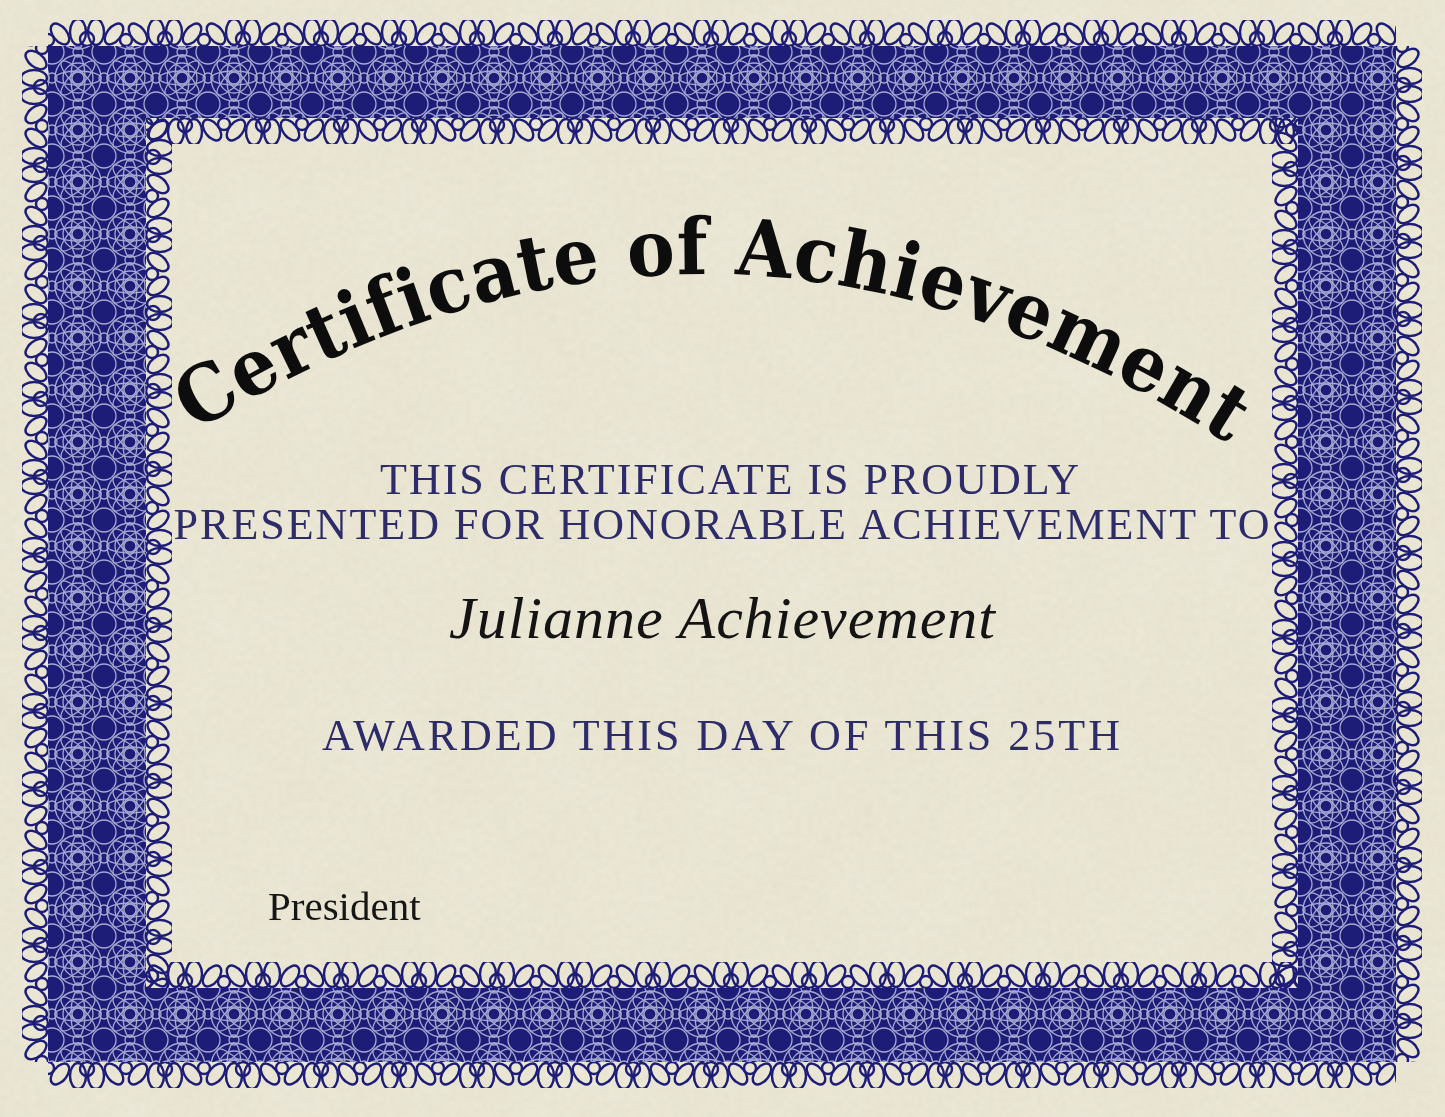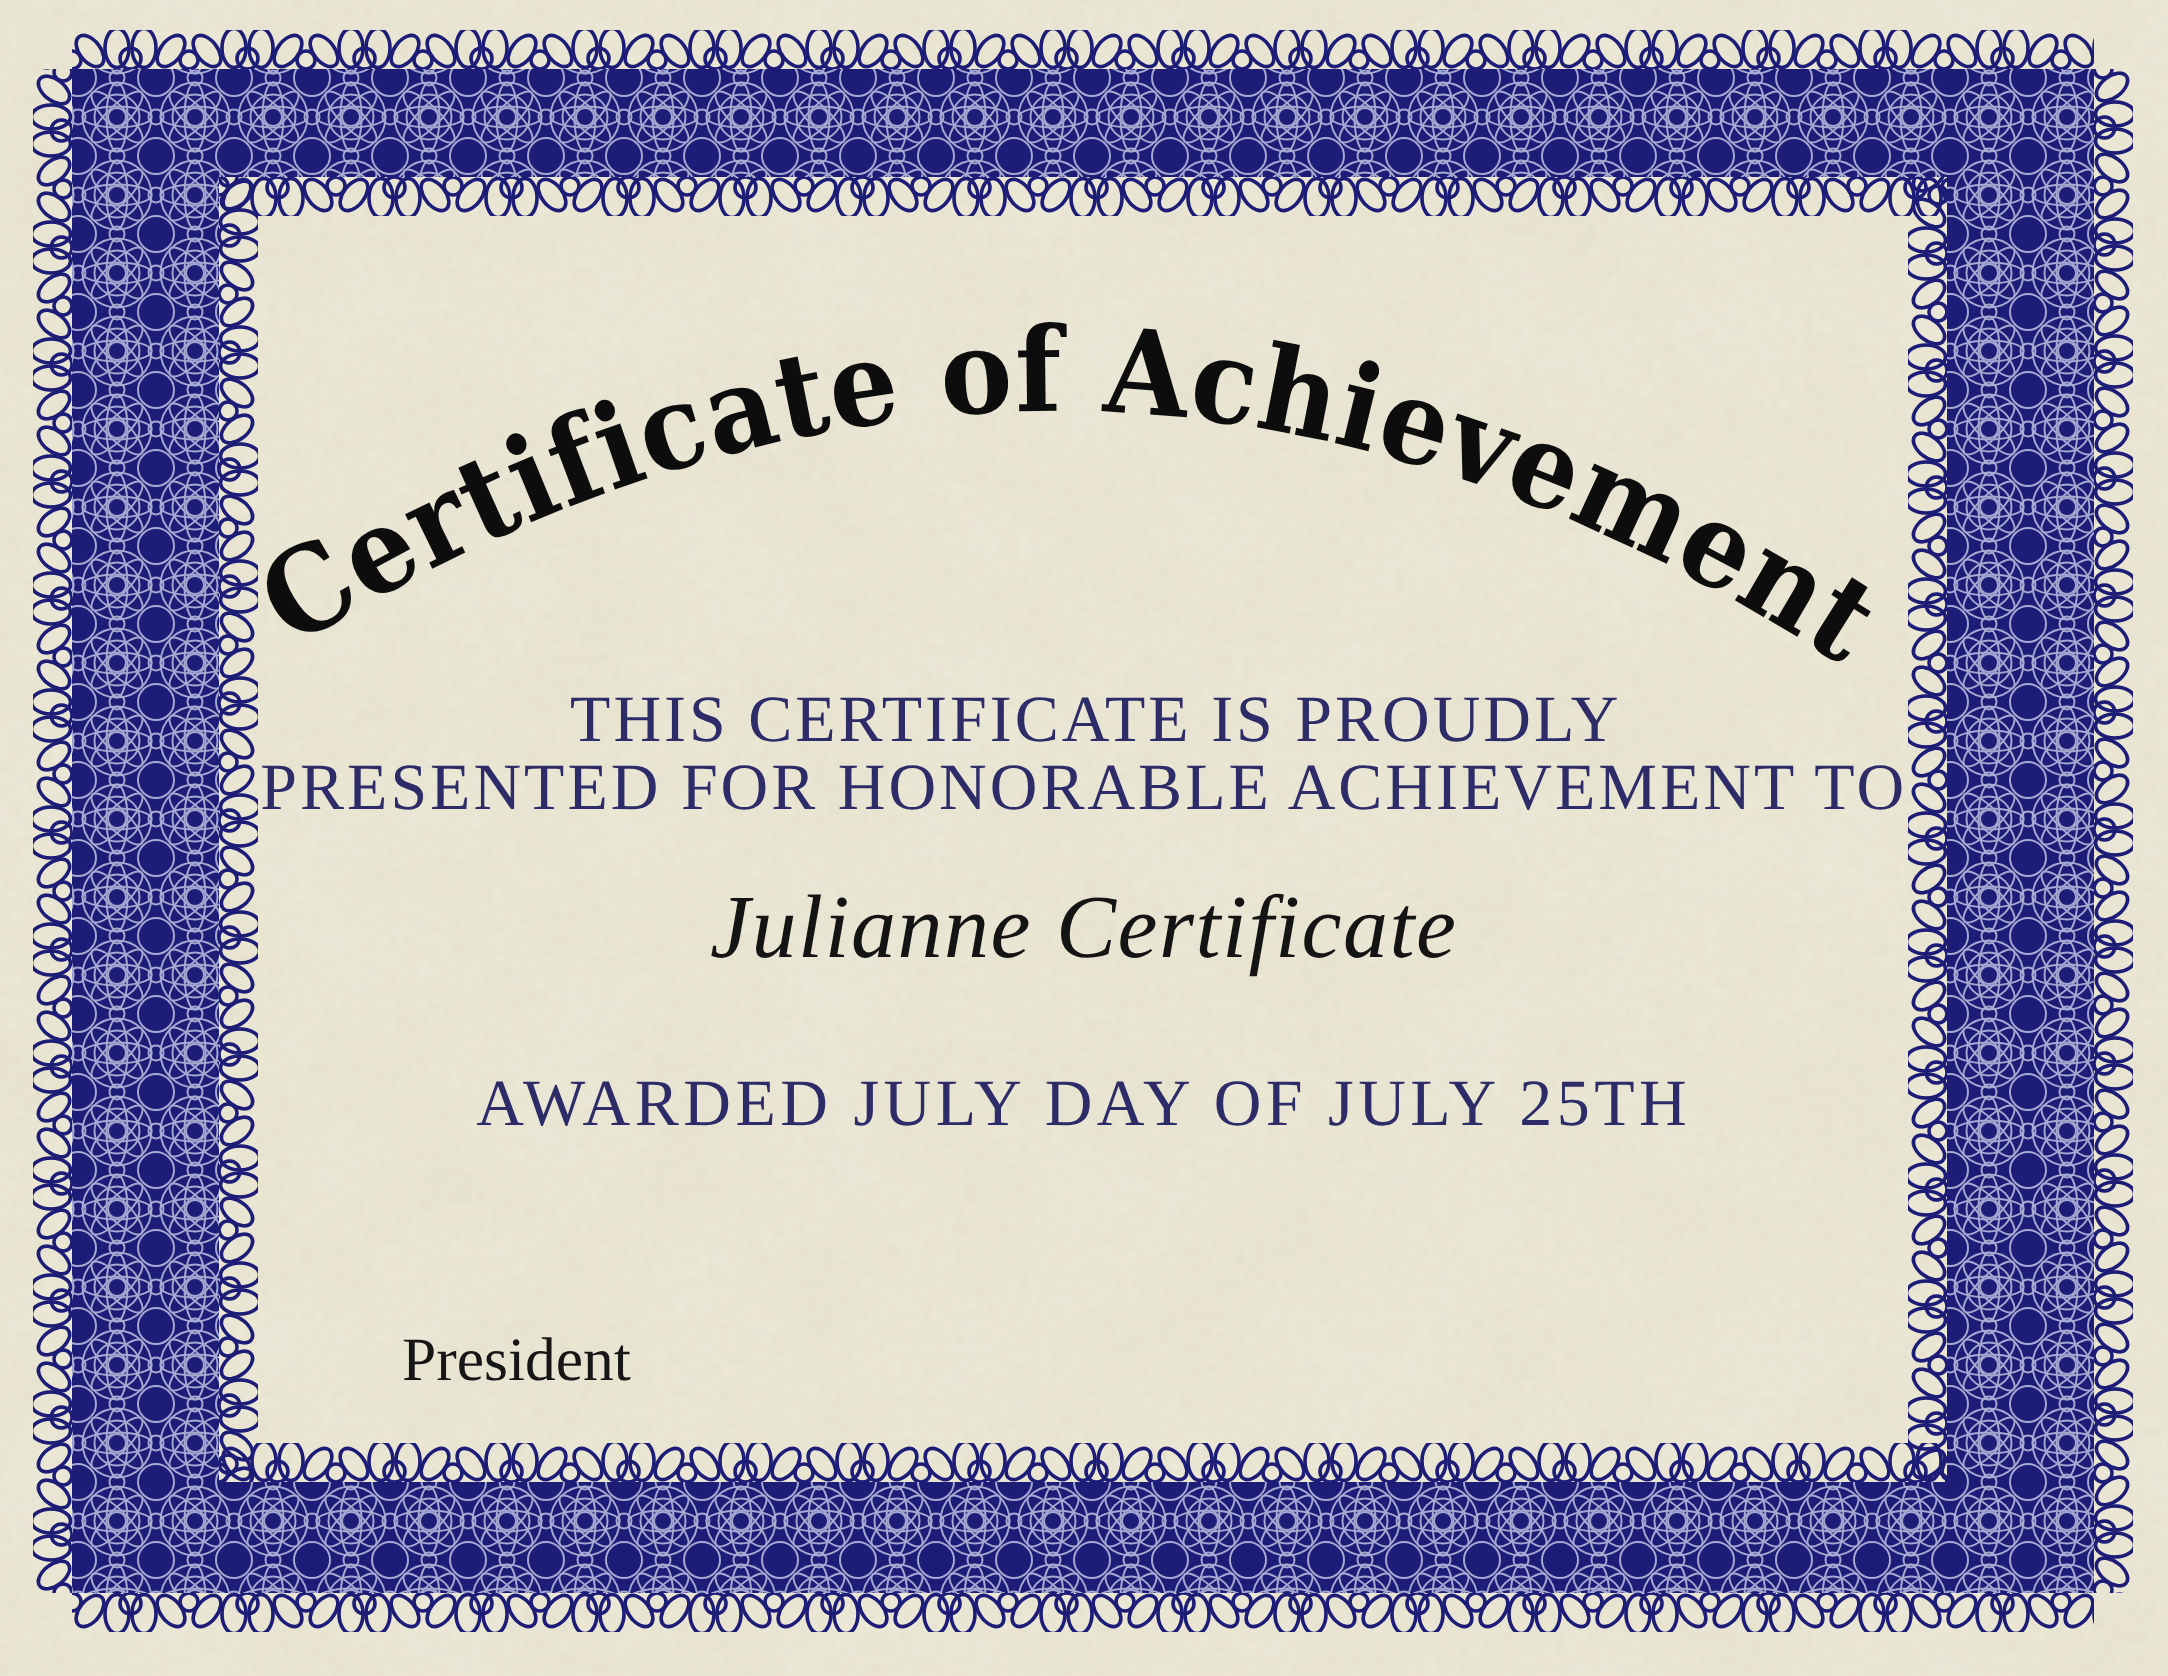--- a/index.html
+++ b/index.html
@@ -135,21 +135,21 @@
     </defs>
     <text font-size="78" letter-spacing="1">
       <textPath href="#titleArc" startOffset="0" textLength="1100" lengthAdjust="spacingAndGlyphs">Certificate of Achievement</textPath>
     </text>
   </svg>
 
   <div class="textline presented-1">THIS CERTIFICATE IS PROUDLY</div>
 
   <div class="textline presented-2">PRESENTED FOR HONORABLE ACHIEVEMENT TO</div>
 
-  <div class="textline recipient">Julianne Certificate</div>
+  <div class="textline recipient">Julianne Achievement</div>
 
-  <div class="textline awarded">AWARDED JULY DAY OF JULY 25TH</div>
+  <div class="textline awarded">AWARDED THIS DAY OF THIS 25TH</div>
 
   <div class="sig-row">
     <span>President</span>
   </div>
 
 </div>
 
 </body></html>

